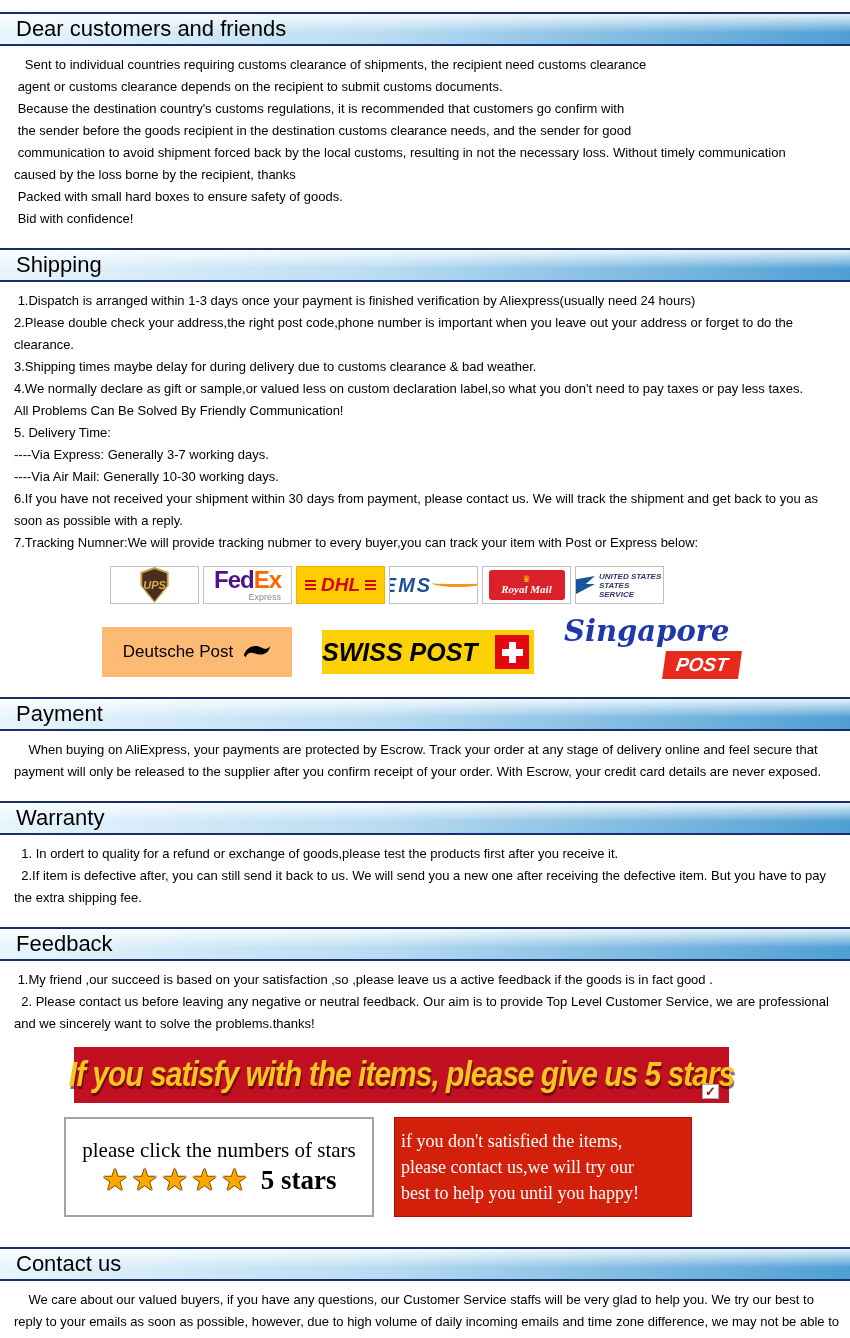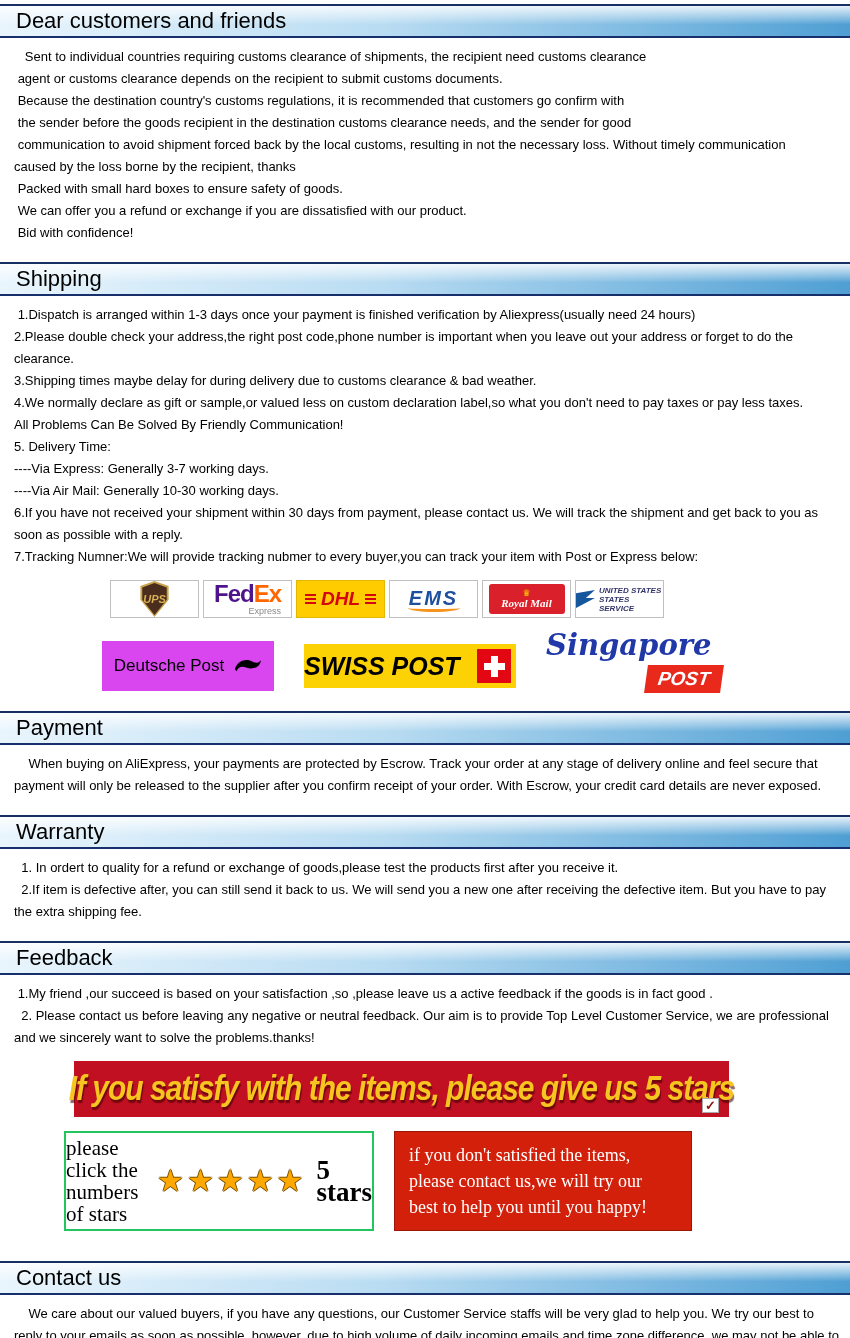--- a/index.html
+++ b/index.html
@@ -4,21 +4,21 @@
 <style>
   *{box-sizing:border-box;margin:0;padding:0}
   html,body{background:#fff}
   body{width:850px;font-family:"Liberation Sans",sans-serif;color:#000;padding-top:4px}
 
   
   .bar{height:34px;border-top:2px solid #172f63;border-bottom:2px solid #17306b;
        background:linear-gradient(180deg,rgba(255,255,255,.85) 0%,rgba(255,255,255,.25) 45%,rgba(255,255,255,0) 62%),
                   linear-gradient(90deg,#e9f5fd 0%,#b9dcf2 45%,#4f9fd4 100%);
        display:flex;align-items:center;padding-left:16px;font-size:22px;margin-top:8px}
-  section:first-of-type .bar{margin-top:0}
+  section:first-of-type .bar{margin-top:8px}
 
   .sec-body{padding:8px 10px 10px 14px;font-size:13px;line-height:22px}
   .line{white-space:pre-wrap}
 
   
   .carrier-row1{display:flex;gap:4px;margin:12px 0 0 96px}
   .logo-box{width:89px;height:38px;background:#fff;border:1px solid #c0c0c0;
             display:flex;align-items:center;justify-content:center;overflow:hidden}
   .ups-outer{width:30px;height:36px;background:#c9a24c;
              clip-path:polygon(50% 0%,97% 14%,97% 52%,50% 100%,3% 52%,3% 14%);
@@ -27,81 +27,80 @@
              clip-path:polygon(50% 0%,97% 14%,97% 52%,50% 100%,3% 52%,3% 14%);
              display:flex;align-items:center;justify-content:center;
              color:#d9b054;font-size:11px;font-weight:bold;font-style:italic}
   .fedex{line-height:1}
   .fedex-main{font-size:24px;font-weight:bold;letter-spacing:-1px}
   .fed{color:#4d148c}.ex{color:#ff6600}
   .fedex-sub{color:#8a8a8a;font-size:9px;text-align:right;margin-top:1px}
   .dhl-box{background:#ffcc00;border-color:#e3b800;gap:5px}
   .dhl-stripes{width:11px;height:10px;background:repeating-linear-gradient(180deg,#d40511 0 2px,rgba(0,0,0,0) 2px 4px)}
   .dhl-text{color:#d40511;font-size:19px;font-weight:bold;font-style:italic}
-  .ems-wrap{display:flex;flex-direction:column;align-items:center}
+  .ems-wrap{display:flex;flex-direction:row;align-items:center}
   .ems-text{color:#1d4f9e;font-size:20px;font-weight:bold;font-style:italic;letter-spacing:2px}
   .ems-swoosh{width:52px;height:8px;border-bottom:3px solid #f7941d;border-radius:50%;margin-top:-5px}
   .royal-inner{width:76px;height:30px;background:#da202a;border-radius:3px;
                display:flex;flex-direction:column;align-items:center;justify-content:center;line-height:1}
   .crown{color:#ffd200;font-size:9px}
   .royal-text{color:#fff;font-size:11px;font-weight:bold;font-style:italic;font-family:"Liberation Serif",serif}
   .usps-box{gap:4px}
   .usps-eagle{width:20px;height:18px;background:#15569c;clip-path:polygon(0 18%,100% 0,52% 45%,100% 45%,0 100%)}
   .usps-text{font-size:8px;font-weight:bold;font-style:italic;color:#33356b;line-height:9px}
 
   
   .carrier-row2{display:flex;align-items:center;gap:30px;margin:20px 0 0 88px}
-  .deutsche{width:172px;height:50px;background:#d946ef;display:flex;align-items:center;justify-content:center;gap:8px}
+  .deutsche{width:190px;height:50px;background:#fdba74;display:flex;align-items:center;justify-content:center;gap:8px}
   .deutsche-text{font-size:17px;color:#000}
   .posthorn svg{display:block;fill:#000}
   .swiss{position:relative;width:212px;height:44px;background:#fdd205;display:flex;align-items:center;}
   .swiss-text{font-size:25px;font-weight:bold;font-style:italic}
   .swiss-cross{position:absolute;right:5px;top:5px;width:34px;height:34px;background:#e30613}
   .swiss-cross::before{content:"";position:absolute;left:14px;top:7px;width:7px;height:21px;background:#fff}
   .swiss-cross::after{content:"";position:absolute;left:7px;top:14px;width:21px;height:7px;background:#fff}
   .singapore{position:relative;width:178px;height:55px;background:#fff}
   .sg-script{position:absolute;left:0;top:-4px;font-family:"DejaVu Serif",serif;font-style:italic;font-weight:bold;color:#2038a8;font-size:29px}
   .sg-post{position:absolute;right:2px;bottom:0;background:#e8291c;color:#fff;font-weight:bold;font-style:italic;
            font-size:19px;padding:3px 12px;transform:skewX(-8deg)}
 
   
   .banner{position:relative;margin:12px 0 0 60px;width:655px;height:56px;background:#c11022;
           display:flex;align-items:center;justify-content:center}
   .banner-text{color:#f6c520;font-size:30px;font-weight:bold;font-style:italic;letter-spacing:-1px;
                transform:scaleY(1.15);text-shadow:1px 2px 1px rgba(60,0,0,.6);white-space:nowrap}
   .banner-check{position:absolute;right:10px;bottom:4px;width:17px;height:15px;background:#fff;border:1px solid #aaa;
                 display:flex;align-items:center;justify-content:center;color:#8b1a10;font-weight:bold;font-size:13px;line-height:1}
   .fb-boxes{display:flex;gap:20px;margin:14px 0 12px 50px}
-  .stars-box{width:310px;height:100px;border:2px solid #22c55e;background:#fff;
-             display:flex;flex-direction:row;align-items:center;justify-content:center;gap:4px}
+  .stars-box{width:310px;height:100px;border:2px solid #a3a3a3;background:#fff;
+             display:flex;flex-direction:column;align-items:center;justify-content:center;gap:4px}
   .stars-title{font-family:"Liberation Serif",serif;font-size:21px}
   .stars-row{display:flex;align-items:center;gap:10px}
   .stars{color:#ffa800;font-size:30px;letter-spacing:3px;line-height:1;
          text-shadow:0 1px 0 #7c5200,0 -1px 0 #7c5200,1px 0 0 #7c5200,-1px 0 0 #7c5200}
   .stars-count{font-family:"Liberation Serif",serif;font-weight:bold;font-size:27px}
   .redbox{width:298px;height:100px;background:#d2200a;border:1px solid #9c1606;color:#fff;
           font-family:"Liberation Serif",serif;font-size:18px;line-height:26px;
-          display:flex;flex-direction:column;justify-content:center;padding-left:14px}
+          display:flex;flex-direction:column;justify-content:center;padding-left:6px}
 </style>
 </head>
 <body>
 
 <section>
   <header class="bar">
     <span>Dear customers and friends</span>
   </header>
   <div class="sec-body">
       <p class="line">   Sent to individual countries requiring customs clearance of shipments, the recipient need customs clearance</p>
       <p class="line"> agent or customs clearance depends on the recipient to submit customs documents.</p>
       <p class="line"> Because the destination country's customs regulations, it is recommended that customers go confirm with</p>
       <p class="line"> the sender before the goods recipient in the destination customs clearance needs, and the sender for good</p>
       <p class="line"> communication to avoid shipment forced back by the local customs, resulting in not the necessary loss. Without timely communication</p>
       <p class="line">caused by the loss borne by the recipient, thanks</p>
       <p class="line"> Packed with small hard boxes to ensure safety of goods.</p>
-      <p class="line"> We can offer you a refund or exchange if you are dissatisfied with our product.</p>
       <p class="line"> Bid with confidence!</p>
     </div>
 </section>
 
 <section>
   <header class="bar">
     <span>Shipping</span>
   </header>
   <div class="sec-body">
     <div>

